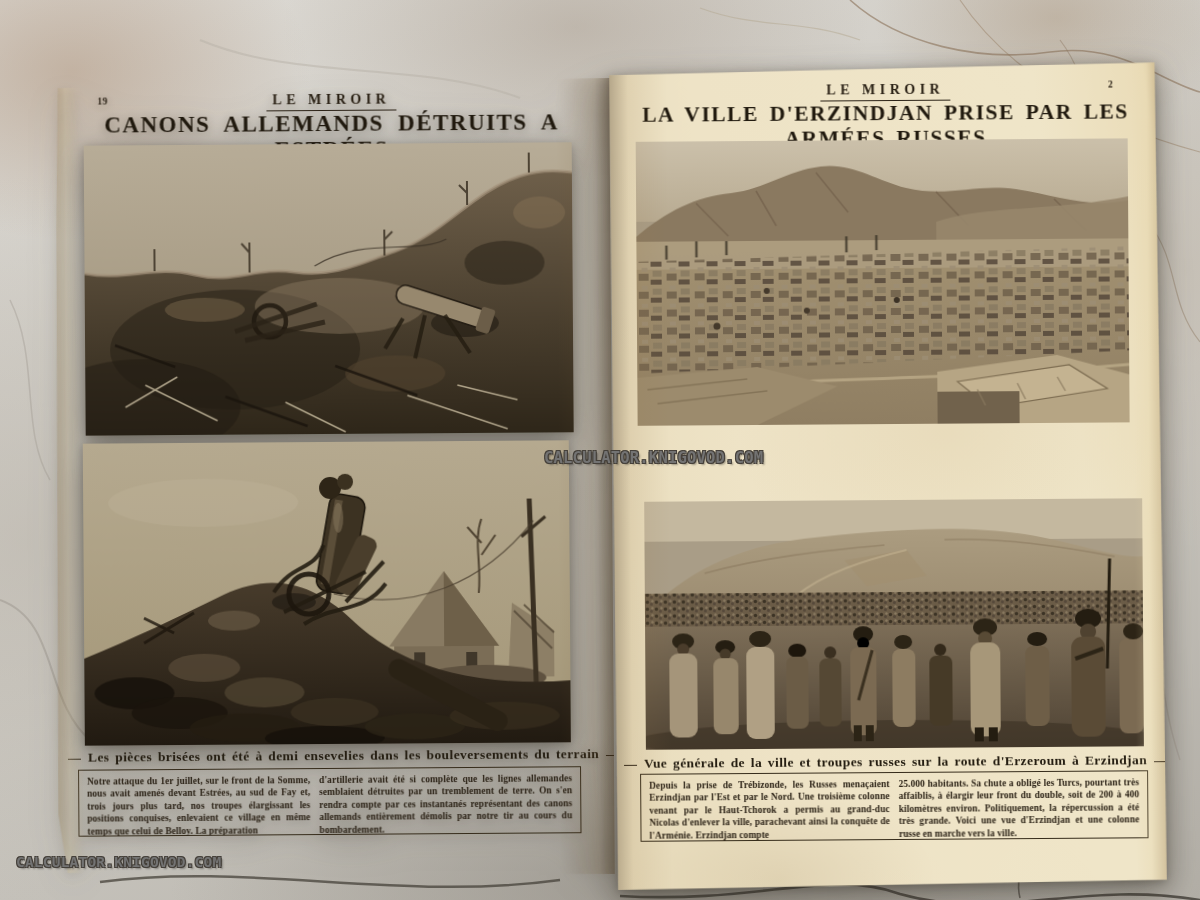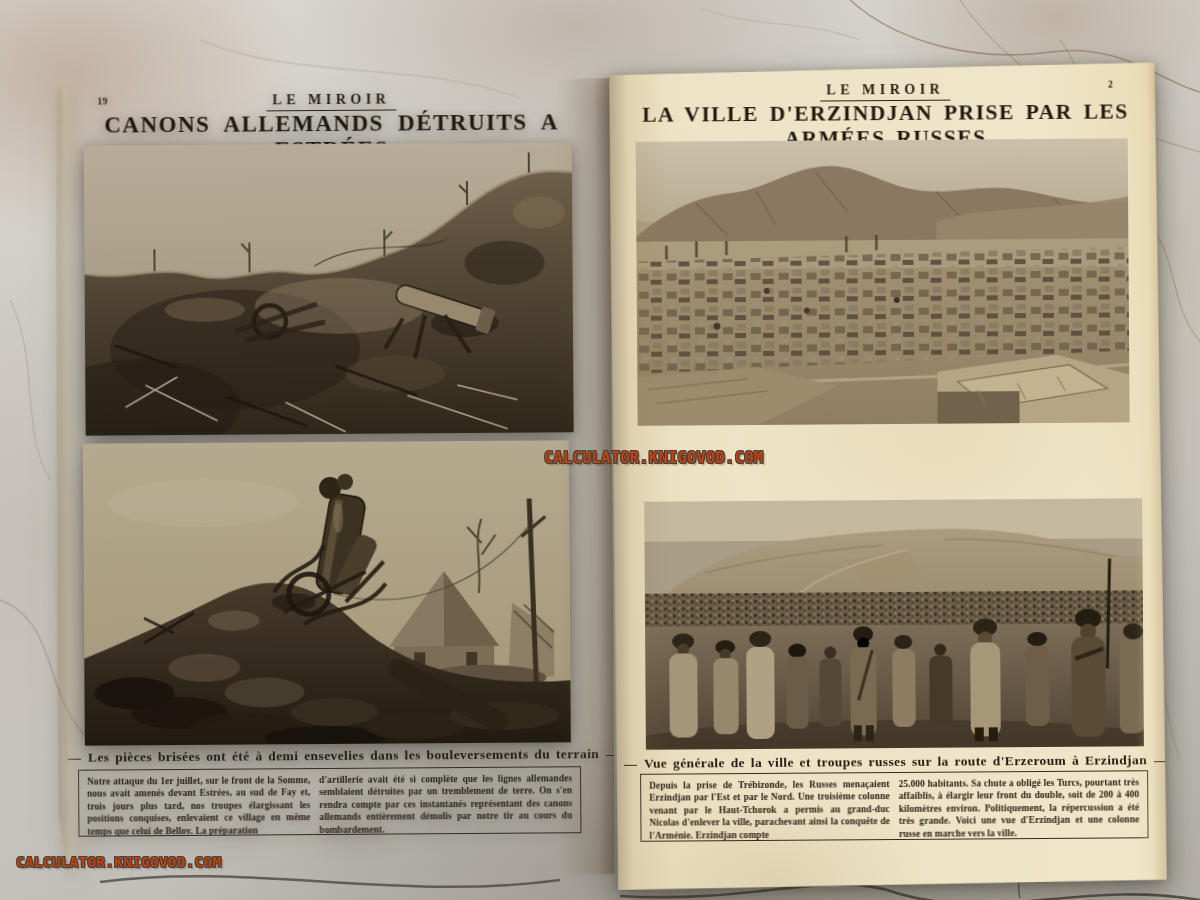--- a/index.html
+++ b/index.html
@@ -57,21 +57,21 @@
   .cap-row .cl{flex:0 0 13px;border-top:1.6px solid #2b2216;height:0;margin-top:3px;}
   .cap-row span{flex:1;text-align:center;font-weight:bold;font-size:13.5px;letter-spacing:.4px;
     word-spacing:2px;color:#241d11;white-space:nowrap;}
   .textbox{position:absolute;border:1.3px solid #352b1a;display:flex;gap:9px;
     padding:5px 8px 4px 8px;box-sizing:border-box;}
   .textbox .col{font-size:9.4px;line-height:1.32;font-weight:bold;text-align:justify;
     color:#2b2216;letter-spacing:.1px;}
   .w47{flex:0 0 46%;} .w53{flex:1;} .w50{flex:1;}
   
   .wm{position:absolute;z-index:9;font-family:"DejaVu Sans Mono", monospace;font-weight:bold;
-    color:#c2410c;letter-spacing:.2px;
+    color:#737373;letter-spacing:.2px;
     text-shadow:1px 1px 0 #45403a,-1px -1px 0 #45403a,1px -1px 0 #45403a,-1px 1px 0 #45403a,2px 2px 2px rgba(0,0,0,.35);}
   #wmC{left:544px;top:449px;font-size:15.5px;}
   #wmBL{left:16px;top:854px;font-size:14.5px;}
 </style>
 </head>
 <body>
 
 <div class="abs" id="marble">
   <svg width="1200" height="900" viewBox="0 0 1200 900">
     <path d="M850,0 C900,45 980,62 1050,52 C1120,42 1162,82 1200,92" fill="none" stroke="#8a7258" stroke-width="1.6" opacity=".6"></path>

